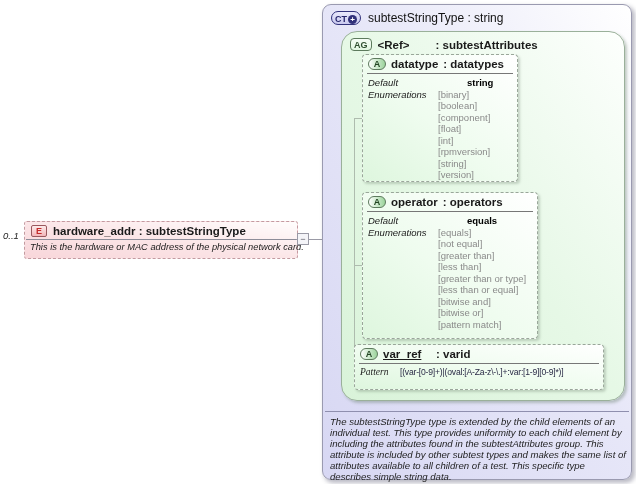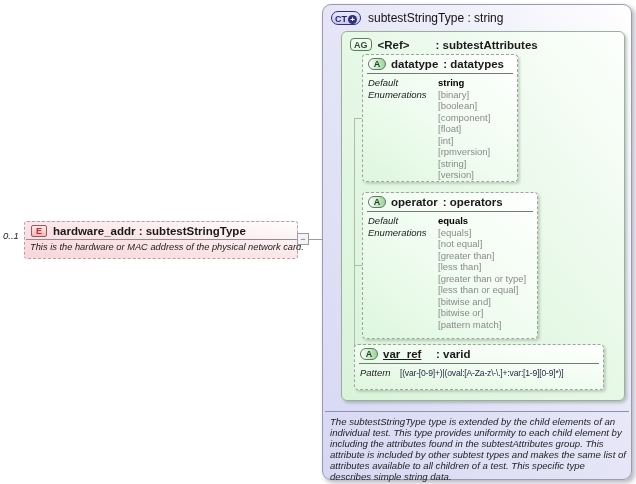--- a/index.html
+++ b/index.html
@@ -42,21 +42,21 @@
     position:absolute;left:322px;top:4px;width:310px;height:476px;box-sizing:border-box;
     border:1px solid #9a9ab0;border-radius:9px;
     background:linear-gradient(to bottom left,#ffffff,#e7e7f8 45%,#d7d7f3);
     box-shadow:2.5px 2.5px 4px rgba(60,60,90,0.35);
   }
   .ct-header{position:absolute;left:8px;top:6px;display:flex;align-items:center;gap:7px;}
   .ct-title{font-size:12px;font-weight:normal;color:#111;white-space:nowrap;}
   
   .ag-box{
     position:absolute;left:18px;top:26px;width:284px;height:370px;box-sizing:border-box;
-    border:1px solid #9ab09a;border-radius:6px;
+    border:1px solid #9ab09a;border-radius:16px;
     background:linear-gradient(to bottom left,#fdfffd,#e6f8e6 50%,#d9f3d9);
     box-shadow:2px 2px 3px rgba(60,90,60,0.3);
   }
   .ag-header{position:absolute;left:8px;top:6px;display:flex;align-items:center;gap:6px;
     font-size:11.5px;font-weight:bold;white-space:nowrap;}
   .ag-name{display:inline-block;min-width:52px;}
   
   .spine{position:absolute;left:12px;top:86px;height:249px;width:0;border-left:1px solid #aebcae;}
   .stub{position:absolute;height:0;border-top:1px solid #aebcae;width:8px;left:12px;}
   .stub-1{top:86px;} .stub-2{top:233px;}
@@ -69,24 +69,24 @@
   .attr-datatype{left:20px;top:22px;width:156px;height:128px;}
   .attr-operator{left:20px;top:160px;width:176px;height:147px;}
   .attr-varref{left:12px;top:312px;width:250px;height:46px;}
   .attr-header{display:flex;align-items:center;gap:5px;margin:0 4px;padding:3px 1px 3px 1px;
     border-bottom:1px solid #777;font-size:11.5px;font-weight:bold;white-space:nowrap;}
   .attr-name-wide{display:inline-block;min-width:48px;text-decoration:underline;}
   .attr-body{display:flex;padding:3px 2px 2px 5px;font-size:9.5px;line-height:11.5px;gap:8px;}
   .lbl-col{width:62px;flex:0 0 62px;}
   .facet-label{font-style:italic;color:#222;}
   .val-col{flex:1;}
-  .default-val{font-weight:bold;color:#000;}
+  .default-val{font-weight:bold;color:#000;margin-left:29px;}
   .enum-item{color:#8a8a8a;}
   .pattern-row{display:flex;align-items:center;padding:3px 2px 2px 5px;font-size:9.5px;}
-  .pattern-row .facet-label{width:40px;flex:0 0 40px;}
+  .pattern-row .facet-label{width:40px;flex:0 0 40px;font-family:Liberation Serif, serif;}
   .pattern-val{font-size:8.6px;color:#2a2a46;white-space:nowrap;letter-spacing:-0.2px;}
   
   .ct-divider{position:absolute;left:2px;top:406px;width:304px;height:0;border-top:1px solid #8f8fae;}
   .ct-description{position:absolute;left:7px;top:411px;width:298px;
     font-size:9.6px;line-height:11px;font-style:italic;color:#1d1d1d;}
 </style>
 </head>
 <body>
 
 <div class="canvas">

